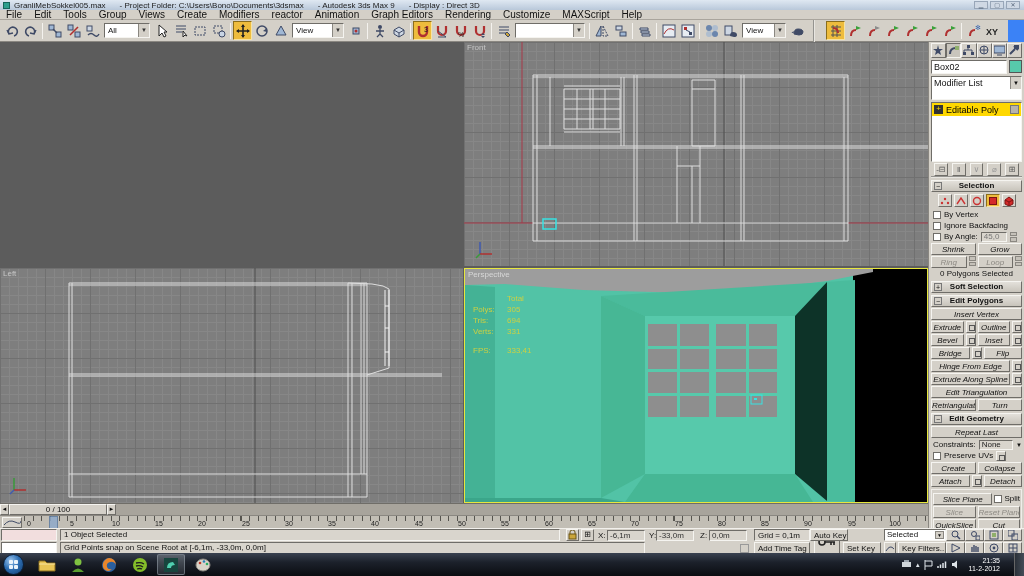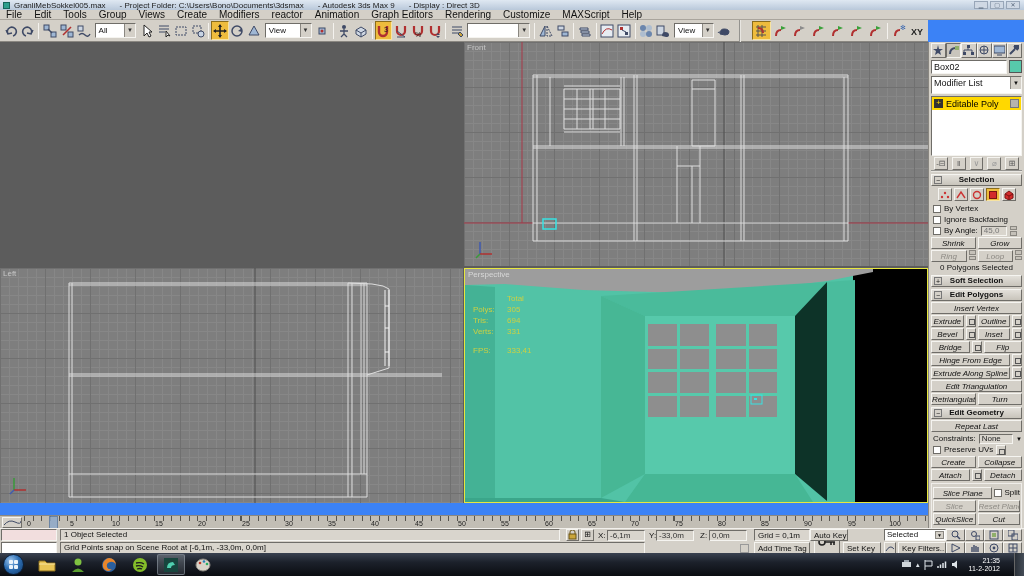--- a/index.html
+++ b/index.html
@@ -5,21 +5,21 @@
 *{margin:0;padding:0;box-sizing:border-box;font-family:"Liberation Sans",sans-serif;}
 #app{position:relative;width:1024px;height:576px;background:#3b82f6;overflow:hidden;font-size:9px;color:#111;}
 
 .titlebar{position:absolute;left:0;top:0;width:1024px;height:10px;background:linear-gradient(#dfe8f2,#b9c8da);display:flex;align-items:center;font-size:8px;color:#1a1a1a;white-space:nowrap;overflow:hidden;}
 .titlebar .appico{width:7px;height:7px;background:#2e9e8d;border:1px solid #16655a;margin:0 4px 0 3px;}
 .titlebar span{margin-right:14px;}
 .winbtns{position:absolute;right:4px;top:1px;display:flex;gap:2px;}
 .winbtn{width:14px;height:8px;background:#cfd8e4;border:1px solid #98a6b8;font-size:6px;line-height:6px;text-align:center;color:#55657a;}
 .menubar{position:absolute;left:0;top:10px;width:1024px;height:10px;background:#d4d0c8;border-bottom:1px solid #a9a59d;display:flex;align-items:center;font-size:10px;}
 .menubar .mi{padding:0 6px;height:10px;line-height:10px;}
-.toolbar{position:absolute;left:0;top:20px;width:928px;height:22px;background:#d4d0c8;border-bottom:1px solid #8a8781;display:flex;align-items:center;padding-left:2px;}
+.toolbar{position:absolute;left:0;top:20px;width:1008px;height:22px;background:#d4d0c8;border-bottom:1px solid #8a8781;display:flex;align-items:center;padding-left:2px;}
 .tbi{width:19px;height:19px;display:flex;align-items:center;justify-content:center;border:1px solid transparent;}
 .tbi.on{background:#eebc3d;border:1px solid;border-color:#8a6d1c #f7e3a1 #f7e3a1 #8a6d1c;}
 .tbsep{width:1px;height:16px;background:#918e86;border-right:1px solid #f4f2ee;margin:0 2px;}
 .tb-dd{height:15px;background:#fff;border:1px solid;border-color:#6f6d68 #f5f4f0 #f5f4f0 #6f6d68;display:flex;align-items:center;font-size:8px;padding-left:3px;margin:0 2px;position:relative;}
 .tb-dd .ddb{position:absolute;right:0;top:0;width:11px;height:13px;background:#d4d0c8;border-left:1px solid #8a8781;text-align:center;font-size:6px;line-height:13px;color:#333;}
 .tbgroup{display:flex;align-items:center;border-left:2px groove #e8e6e1;margin-left:6px;padding-left:11px;height:22px;}
 
 .vparea{position:absolute;left:0;top:42px;width:928px;height:461px;background:#5c5c5c;}
 .vp{position:absolute;background-color:#7e7e7e;background-image:linear-gradient(#707070 1px,transparent 1px),linear-gradient(90deg,#707070 1px,transparent 1px),linear-gradient(#878787 1px,transparent 1px),linear-gradient(90deg,#878787 1px,transparent 1px);background-size:45px 45px,45px 45px,9px 9px,9px 9px;overflow:hidden;}
 .vp-label{position:absolute;left:3px;top:1px;font-size:8px;color:#c6c6c6;z-index:3;}
@@ -29,21 +29,21 @@
 .persp-stats .r{display:flex;}
 .persp-stats .c1{width:34px;}
 
 .cmdpanel{position:absolute;left:928px;top:42px;width:96px;height:486px;background:#d4d0c8;border-left:1px solid #8a8781;overflow:hidden;padding:1px 2px 0 2px;}
 .cp-tabs{display:flex;height:15px;margin-bottom:2px;}
 .cp-tab{flex:1;border:1px solid;border-color:#f5f4f0 #6f6d68 #6f6d68 #f5f4f0;display:flex;align-items:center;justify-content:center;background:#d4d0c8;}
 .cp-tab.active{border-color:#6f6d68 #f5f4f0 #f5f4f0 #6f6d68;background:#c9c5bd;}
 .cp-name{display:flex;height:14px;margin-bottom:2px;gap:2px;}
 .cp-namefield{flex:1;background:#fff;border:1px solid;border-color:#6f6d68 #f5f4f0 #f5f4f0 #6f6d68;font-size:9px;padding:1px 2px;}
 .cp-swatch{width:13px;height:13px;background:#57c9ab;border:1px solid #555;}
-.cp-dd{height:18px;background:#fff;border:1px solid;border-color:#6f6d68 #f5f4f0 #f5f4f0 #6f6d68;font-size:9px;padding-left:2px;position:relative;margin-bottom:2px;line-height:12px;}
+.cp-dd{height:24px;background:#fff;border:1px solid;border-color:#6f6d68 #f5f4f0 #f5f4f0 #6f6d68;font-size:9px;padding-left:2px;position:relative;margin-bottom:2px;line-height:12px;}
 .cp-dd .ddb{position:absolute;right:0;top:0;width:11px;height:12px;background:#d4d0c8;border-left:1px solid #8a8781;text-align:center;font-size:6px;line-height:12px;}
 .cp-stack{height:60px;background:#fff;border:1px solid;border-color:#6f6d68 #f5f4f0 #f5f4f0 #6f6d68;margin-bottom:1px;}
 .stack-row{height:13px;background:#ffd800;display:flex;align-items:center;font-size:9px;color:#000;padding:0 2px;gap:3px;}
 .stack-row .pm{width:9px;height:9px;background:#333;color:#ffd800;font-size:8px;line-height:8px;text-align:center;}
 .stack-row .lbl{flex:1;}
 .stack-row .mico{width:9px;height:9px;background:#b8b4ac;border:1px solid #777;}
 .cp-stacktools{display:flex;height:15px;align-items:center;gap:4px;padding:0 3px;border-bottom:2px groove #e8e6e1;margin-bottom:2px;color:#555;}
 .st-b{width:14px;height:13px;border:1px solid;border-color:#f5f4f0 #6f6d68 #6f6d68 #f5f4f0;font-size:8px;text-align:center;line-height:11px;background:#d4d0c8;}
 .st-b.dis{color:#999;}
 .ro-h{height:12px;background:linear-gradient(#e3e0da,#c8c4bb);border:1px solid;border-color:#f5f4f0 #6f6d68 #6f6d68 #f5f4f0;font-size:8px;font-weight:bold;text-align:center;line-height:10px;position:relative;margin-top:2px;}
@@ -695,20 +695,25 @@
         </div>
     </div>
     <div class="prow">
         <span class="pbtn">MSmooth</span>
         <span class="sq"></span>
         <span class="pbtn">Tessellate</span>
         <span class="sq"></span>
       </div>
   </div>
 
+  <div class="tslider">
+    <span class="ts-arrow">◄</span>
+    <span class="ts-handle">0 / 100</span>
+    <span class="ts-arrow">►</span>
+  </div>
 
   <div class="trackbar">
     <span class="tb-curvebtn">
         <svg width="18" height="9">
           <path d="M1,7 Q6,1 12,4 T18,3" fill="none" stroke="#3f4a66"></path>
         </svg>
       </span>
     <div class="ruler">
       <div class="ticks"></div>
       <div class="frame-marker"></div>

